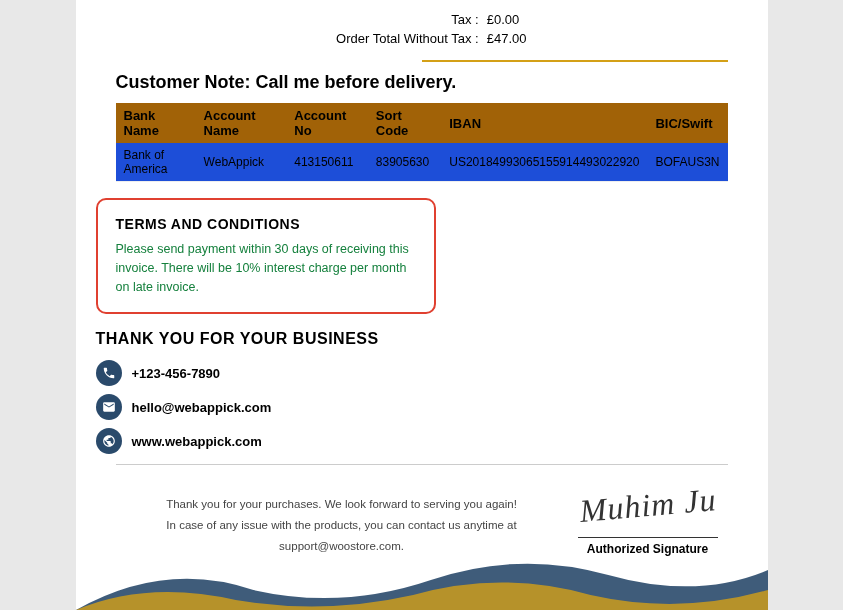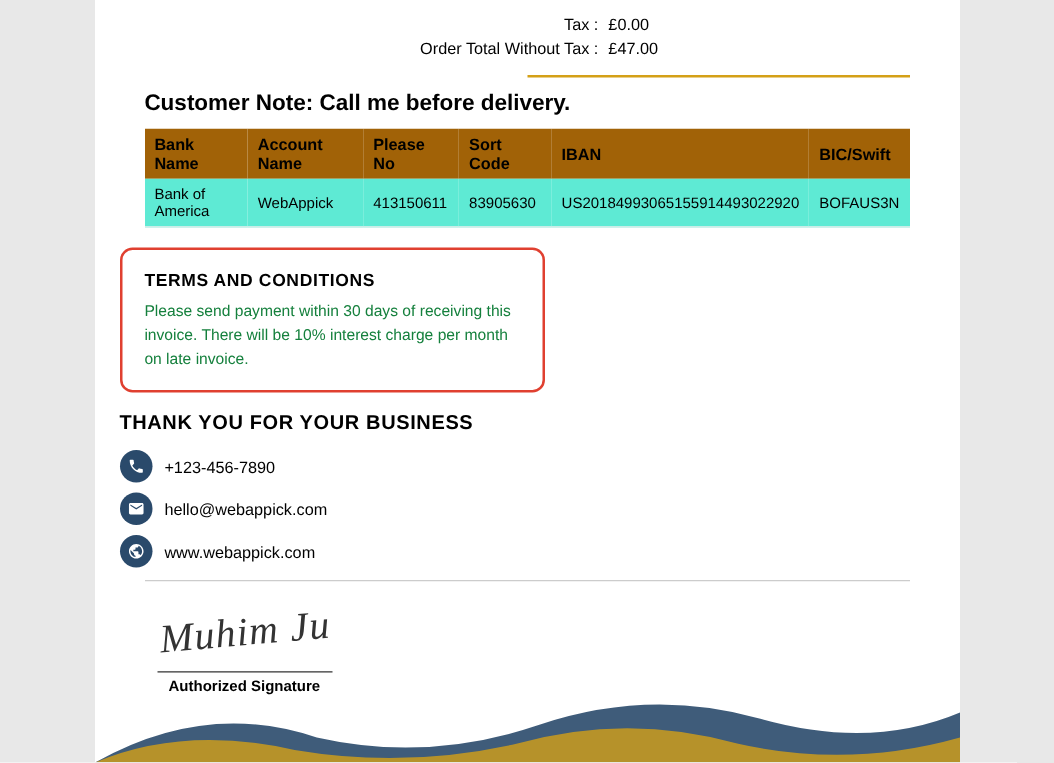--- a/index.html
+++ b/index.html
@@ -64,21 +64,21 @@
     }
     .bank-table thead tr {
       background: #a16207;
     }
     .bank-table thead td {
       font-weight: bold;
       padding: 5px 8px;
       text-align: left;
     }
     .bank-table tbody tr {
-      background: #5eead4;
+      background: #1d4ed8;
     }
     .bank-table tbody td {
       padding: 5px 8px;
       text-align: left;
       border-bottom: 1px solid #eee;
       font-size: 12px;
     }
     
     .terms-box {
       border: 2px solid #e04030;
@@ -101,20 +101,21 @@
     
     .thank-you {
       font-weight: bold;
       font-size: 16px;
       margin: 5px 0 12px 20px;
       letter-spacing: 0.5px;
     }
     
     .contact-list {
       margin-left: 20px;
+      font-weight: bold;
     }
     .contact-item {
       display: flex;
       align-items: center;
       gap: 10px;
       margin-bottom: 8px;
       font-size: 13px;
     }
     .contact-icon {
       width: 26px;
@@ -209,21 +210,21 @@
     <div class="customer-note">
       <span>Customer Note:</span>
       <span> Call me before delivery.</span>
     </div>
 
     <table class="bank-table">
       <thead>
         <tr>
           <td>Bank Name</td>
           <td>Account Name</td>
-          <td>Please No</td>
+          <td>Account No</td>
           <td>Sort Code</td>
           <td>IBAN</td>
           <td>BIC/Swift</td>
         </tr>
       </thead>
       <tbody>
         <tr>
           <td>Bank of America</td>
           <td>WebAppick</td>
           <td>413150611</td>
@@ -265,20 +266,24 @@
           <path d="M12 2C6.48 2 2 6.48 2 12s4.48 10 10 10 10-4.48 10-10S17.52 2 12 2zm-1 17.93c-3.95-.49-7-3.85-7-7.93 0-.62.08-1.21.21-1.79L9 15v1c0 1.1.9 2 2 2v1.93zm6.9-2.54c-.26-.81-1-1.39-1.9-1.39h-1v-3c0-.55-.45-1-1-1H8v-2h2c.55 0 1-.45 1-1V7h2c1.1 0 2-.9 2-2v-.41c2.93 1.19 5 4.06 5 7.41 0 2.08-.8 3.97-2.1 5.39z"></path>
         </svg>
       </div>
       <span>www.webappick.com</span>
     </div>
   </div>
 
   <div class="footer-divider"></div>
 
   <div class="footer-content">
+    <div class="footer-text-block">
+      <div>Thank you for your purchases. We look forward to serving you again!</div>
+      <div>In case of any issue with the products, you can contact us anytime at support@woostore.com.</div>
+    </div>
     <div class="signature-block">
       <span class="signature-img" style="font-family: 'Brush Script MT', Georgia, serif; font-style: italic;">Muhim Ju</span>
       <div class="signature-line"></div>
       <div class="signature-label">Authorized Signature</div>
     </div>
   </div>
 
   <div class="bottom-wave">
     <svg viewBox="0 0 780 60" preserveAspectRatio="none" xmlns="http://www.w3.org/2000/svg">
       <path d="M0 60 Q100 10 200 40 Q300 60 400 30 Q500 0 600 25 Q700 50 780 20 L780 60 Z" fill="#2a4a6b" opacity="0.9"></path>

